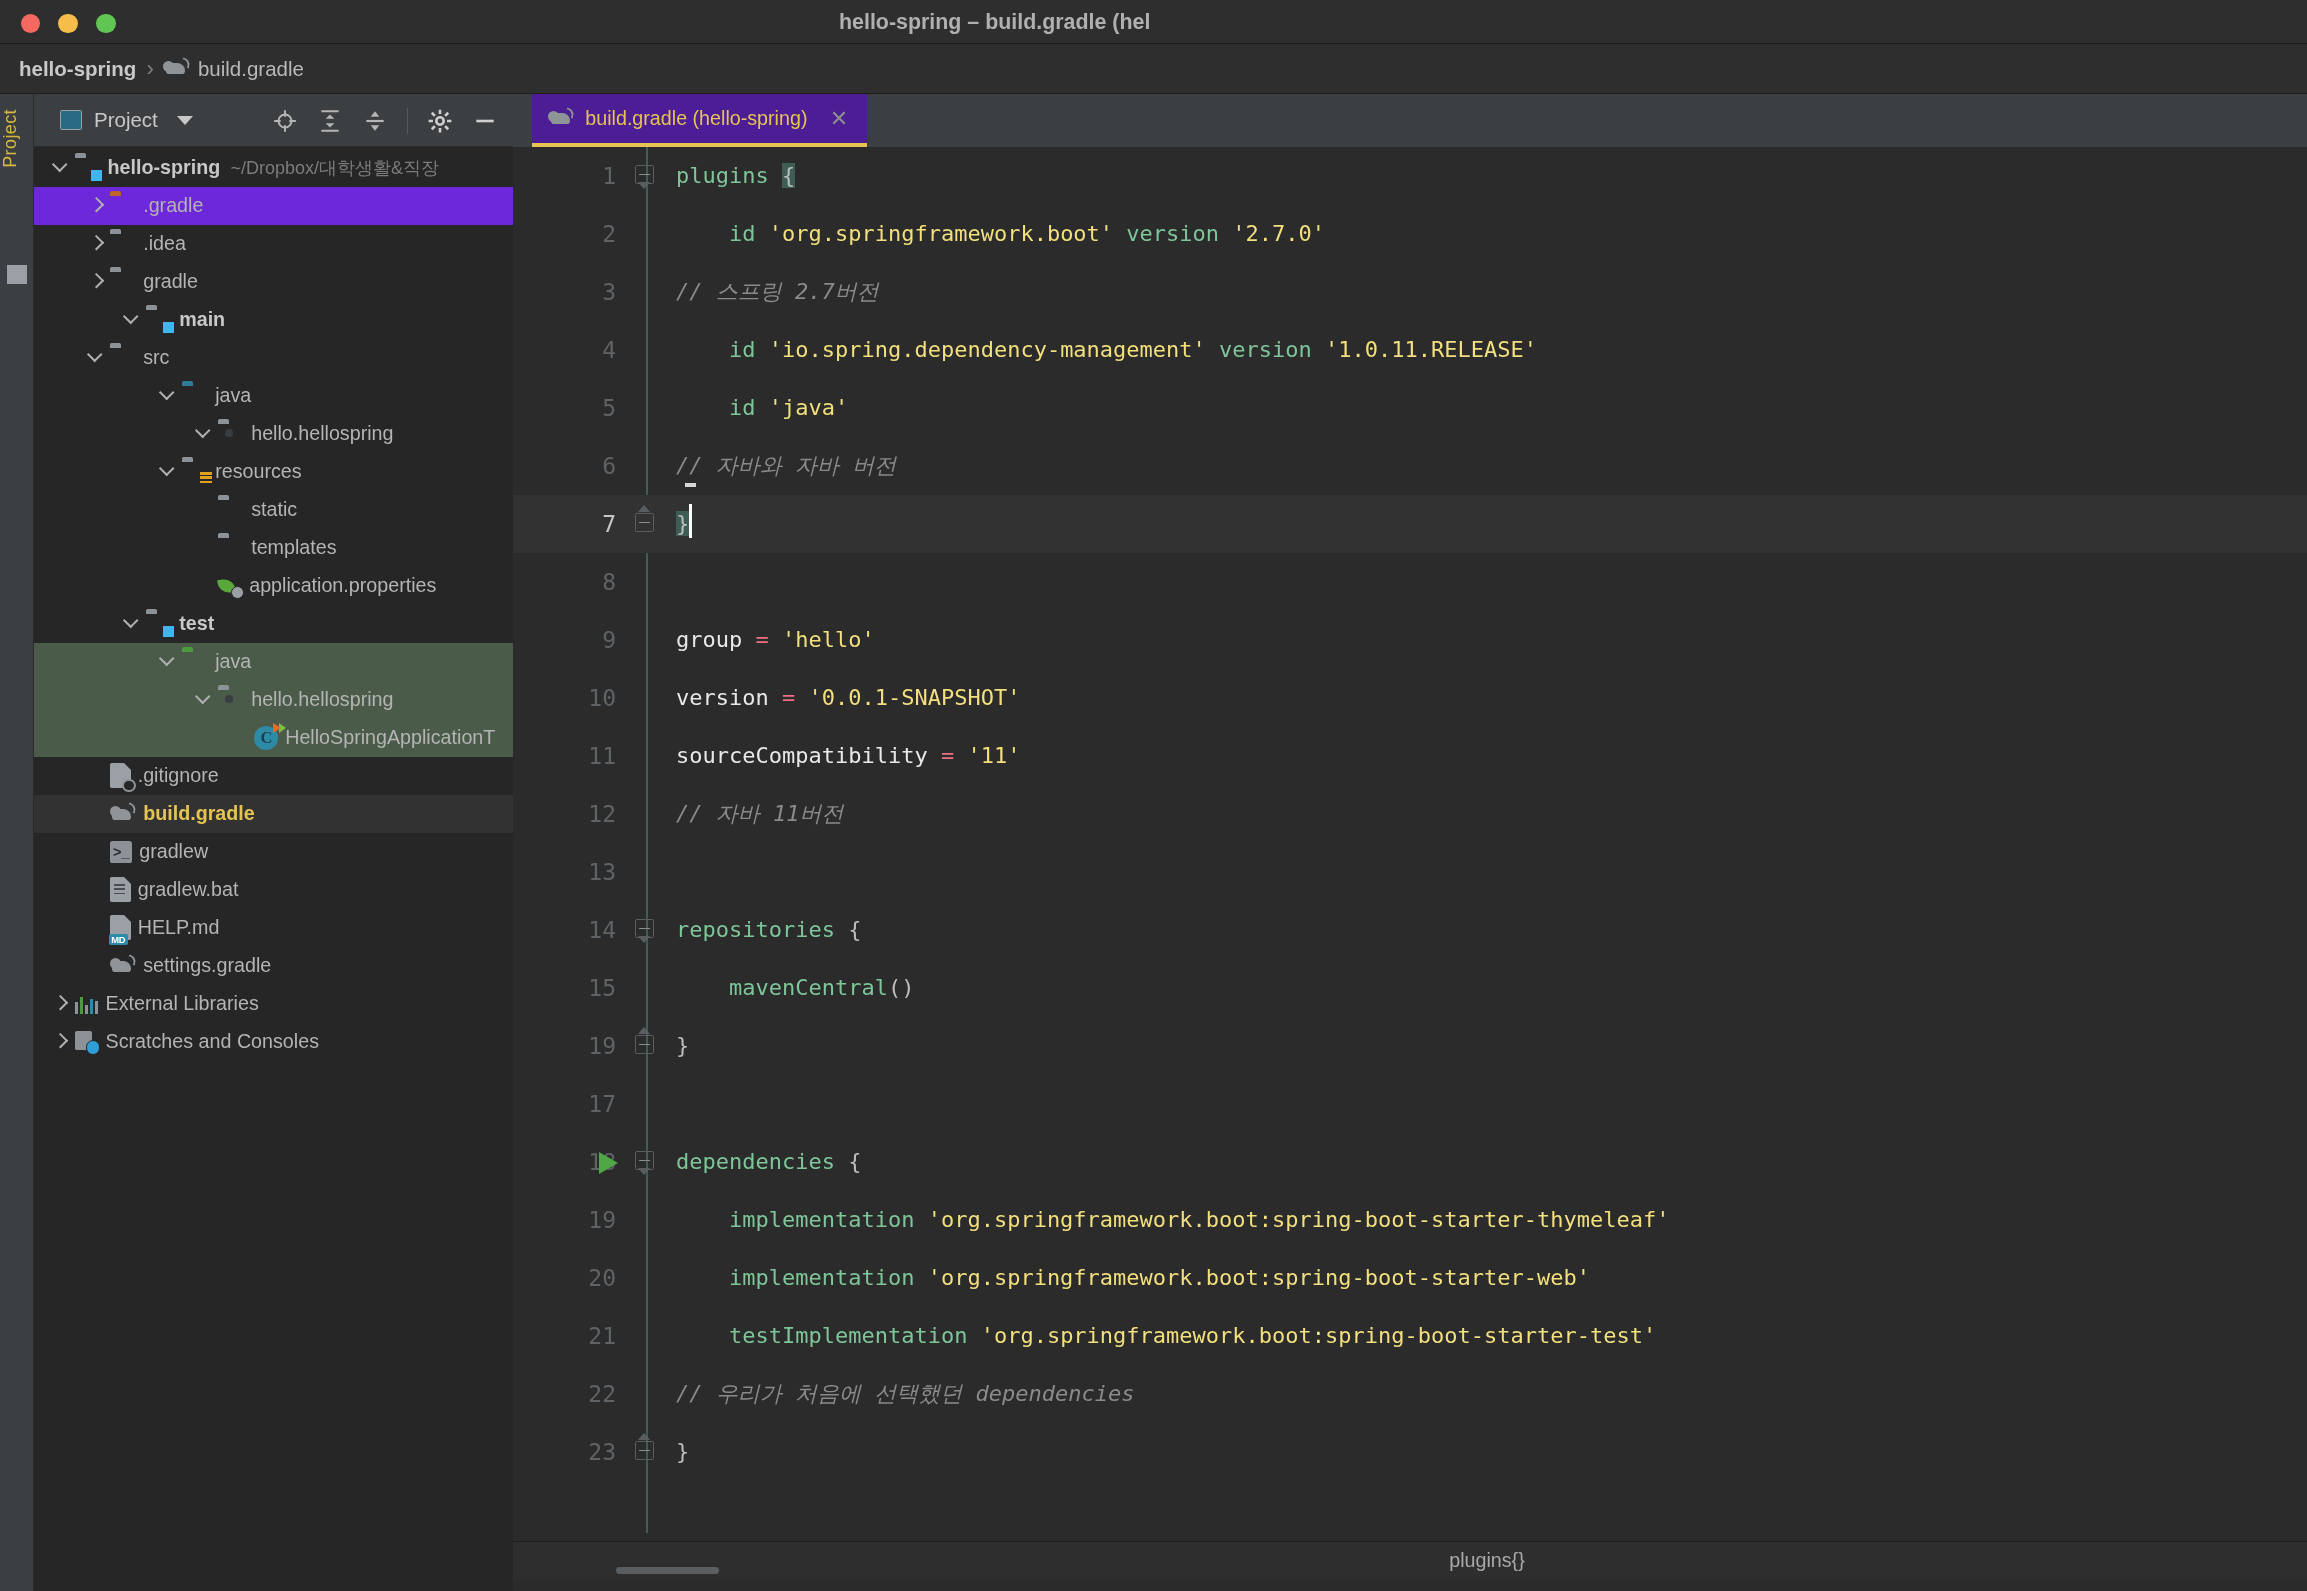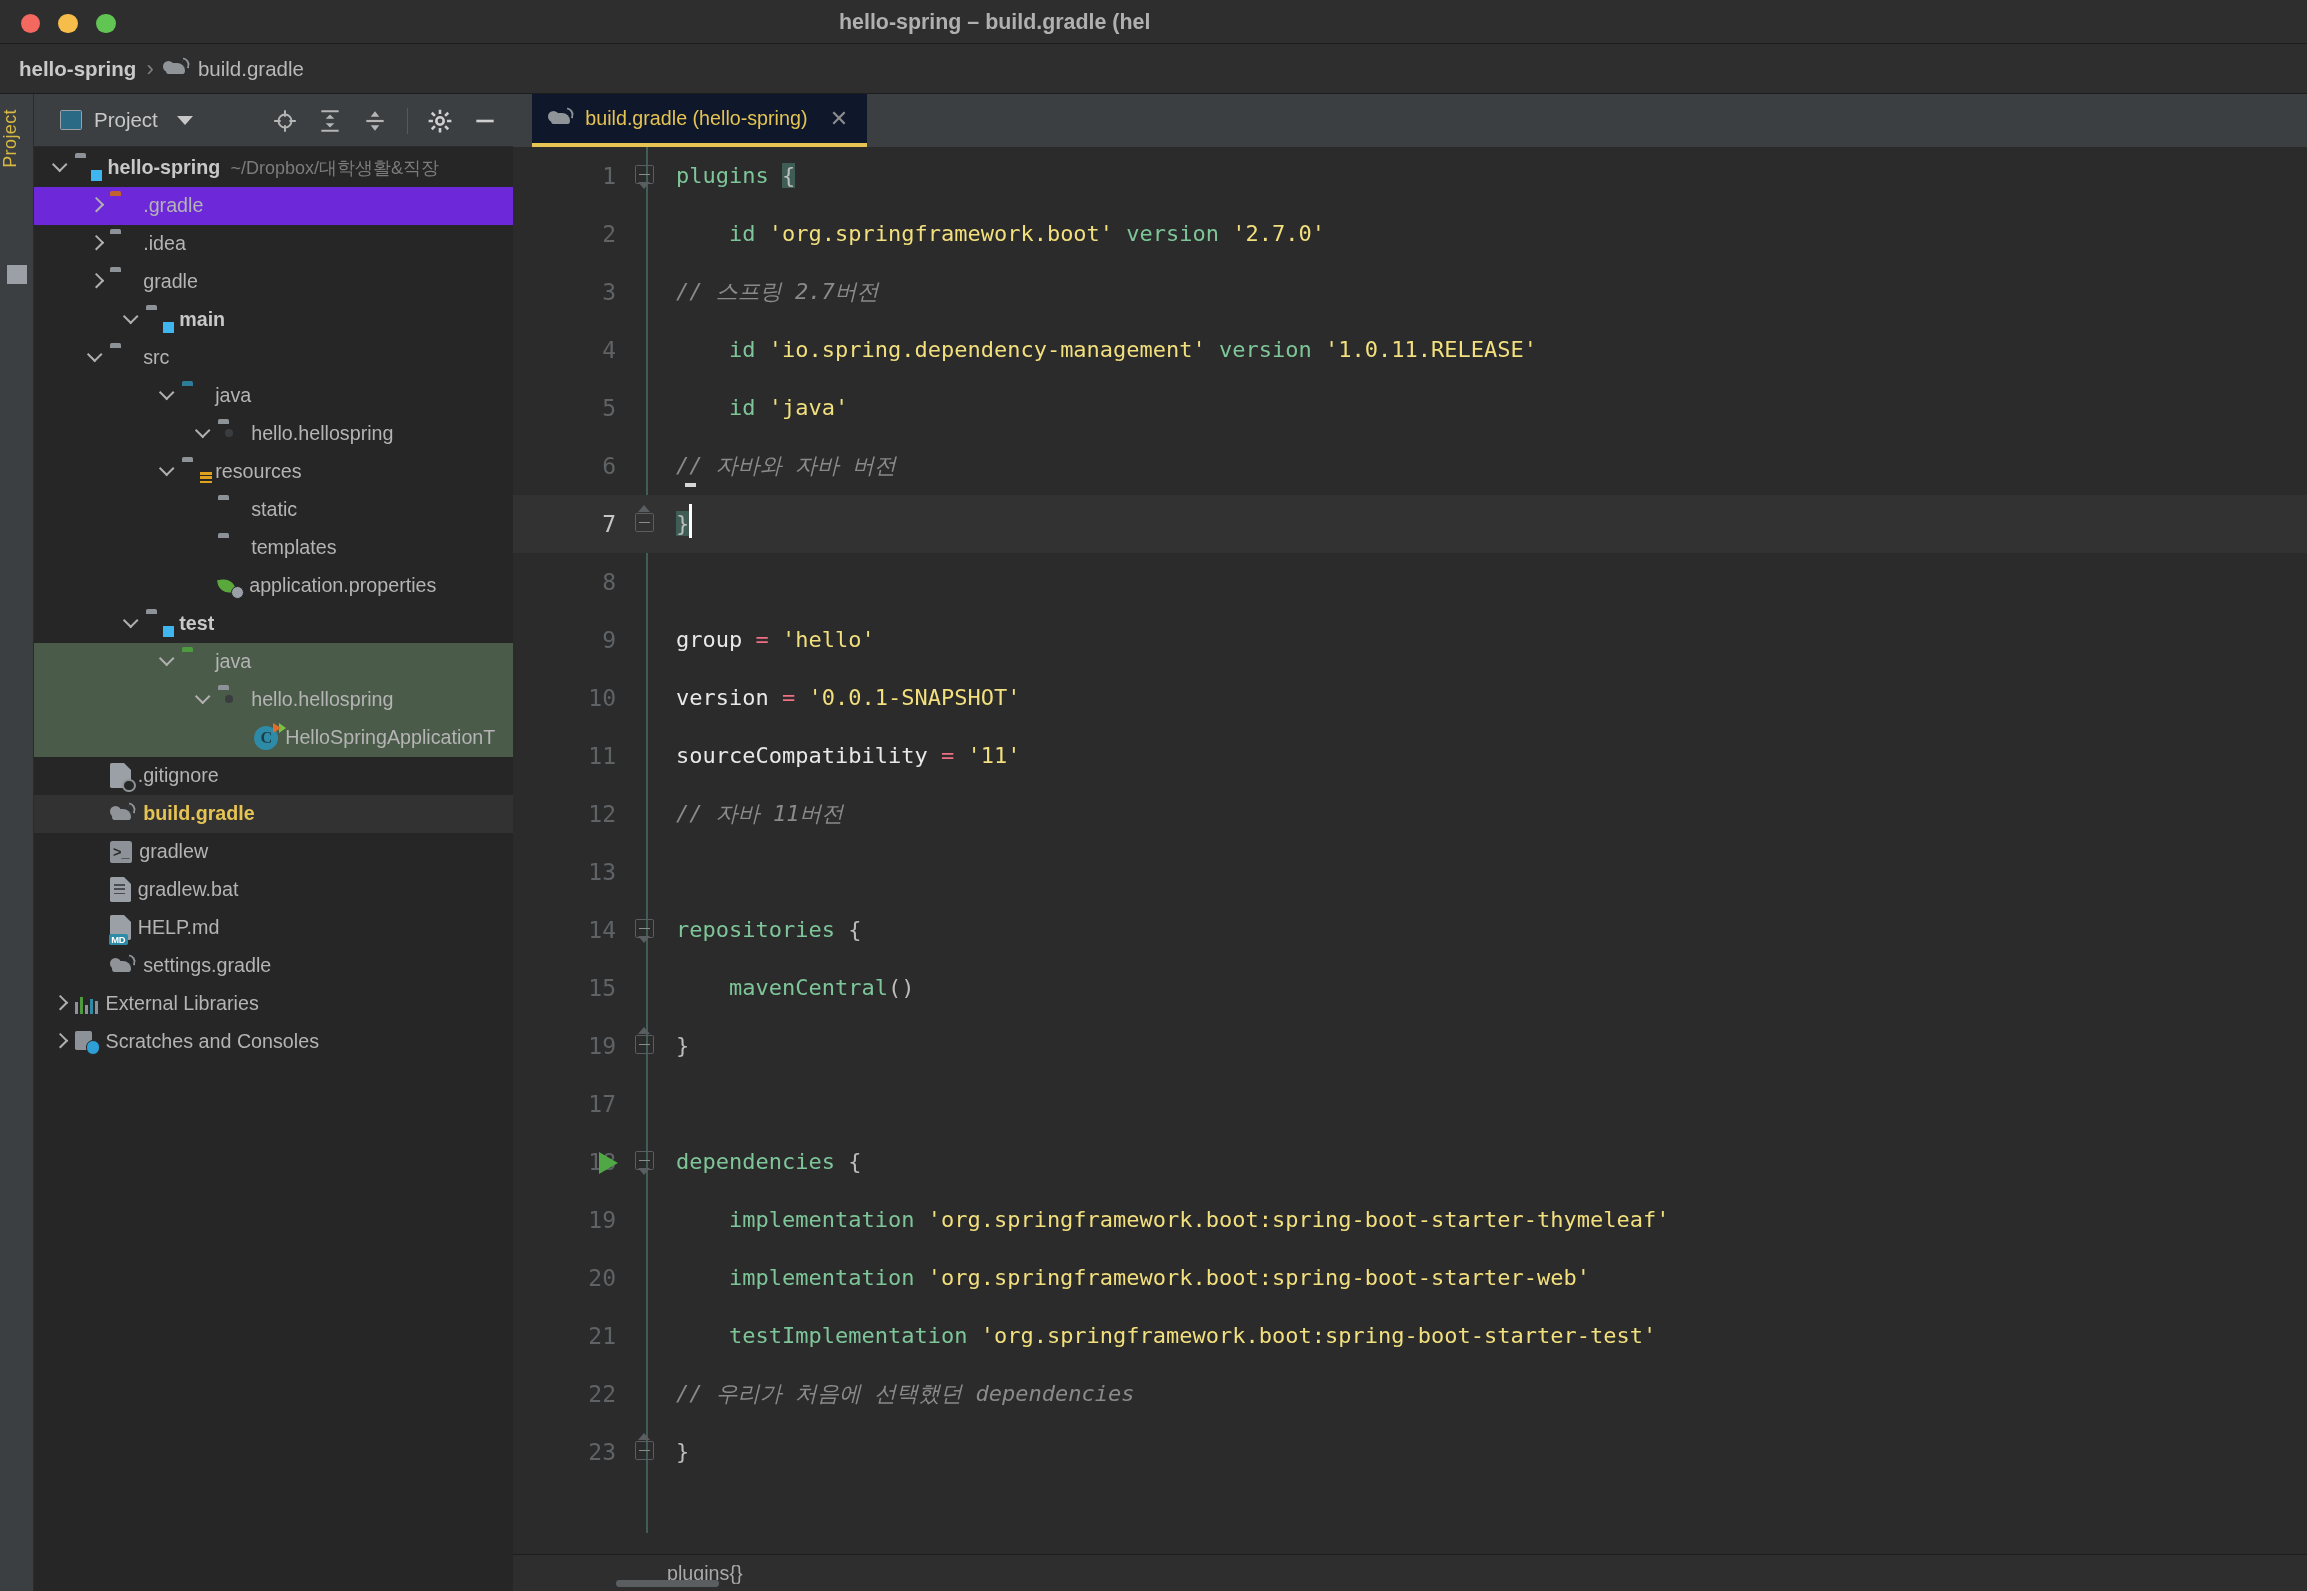--- a/index.html
+++ b/index.html
@@ -150,21 +150,21 @@
   .ico-lib { width: 24px; height: 20.5px; position: relative; flex:0 0 auto; display:flex; gap:1.7px; align-items:flex-end;}
   .ico-lib i { width:3.4px; background:#8c9297; display:block; }
   .ico-scr { width: 24px; height: 20.5px; position: relative; flex:0 0 auto; }
   .ico-scr .pg { position:absolute; left:0; top:0; width:17px; height:19px; background:#8c9297; border-radius:1.7px;}
   .ico-scr .cl { position:absolute; right:-1.7px; bottom:-2.6px; width:14.5px;height:14.5px;border-radius:50%;background:#2d9ed6; border:1.7px solid #262626;}
 
   
   .editor-wrap { position: absolute; top: 94px; left: 513px; width: 1794px; height: 1498px; background: #2b2b2b; }
   .tabbar { position: relative; height: 53px; background: #3c3f41; }
   .tab {
-    position: absolute; top: 0; left: 19px; height: 53px; background: #0f172a;
+    position: absolute; top: 0; left: 19px; height: 53px; background: #4c1d95;
     display: flex; align-items: center; gap: 10.3px; padding: 0 19px 0 17px;
     border-bottom: 4.3px solid #e5c453;
   }
   .tab .tab-title { color: #e5c453; font-size: 19.7px; }
   .tab .tab-close { color: #8d8d8d; font-size: 22px; margin-left: 12px; }
 
   .code-area { position: relative; height: 1386px; background: #2b2b2b; overflow: hidden; }
   .gutter {
     position: absolute; top: 0; left: 0; width: 154px; height: 1386px;
     background: #2b2b2b;
@@ -199,23 +199,23 @@
   .fold .tri { position:absolute; left:3.4px; top:17px; border-left:6px solid transparent; border-right:6px solid transparent; border-top:7.7px solid #5b5e60;}
   .fold.up .tri { top:-7.7px; border-top:none; border-bottom:7.7px solid #5b5e60; }
   .runmark { position: absolute; left: 86px; top: 19px; border-left: 19px solid #4fa845; border-top: 11px solid transparent; border-bottom: 11px solid transparent; }
   .bulb { position: absolute; left: 168px; top: 26px; width: 20.5px; height: 20.5px; }
   .bulb .b { width:19px; height:19px; border-radius:50%; background:#f0a82a; }
   .bulb .s { position:absolute; left:4.3px; bottom:-4.3px; width:10.3px; height:6px;
              background: repeating-linear-gradient(#2b2b2b 0 0.9px, #d6d6d6 0.9px 2.6px); }
 
   
   .statusbar {
-    position: absolute; bottom: 0; left: 513px; width: 1794px; height: 38px;
+    position: absolute; bottom: 13px; left: 513px; width: 1794px; height: 38px;
     background: #2e2e2e; border-top: 0.9px solid #1d1d1d;
-    display: flex; align-items: center; padding-left: 154px;
+    display: flex; align-items: center; padding-left: 154px; justify-content: center;
   }
   .statusbar .sb-text { color: #a9a9a9; font-size: 19.7px; }
   .scrollthumb { position: absolute; bottom: 5.1px; left: 103px; width: 103px; height: 6.8px; background: #5b5e60; border-radius: 3.4px; }
 </style>
 </head>
 <body>
 
 <div id="app">
 
   <div class="titlebar">

